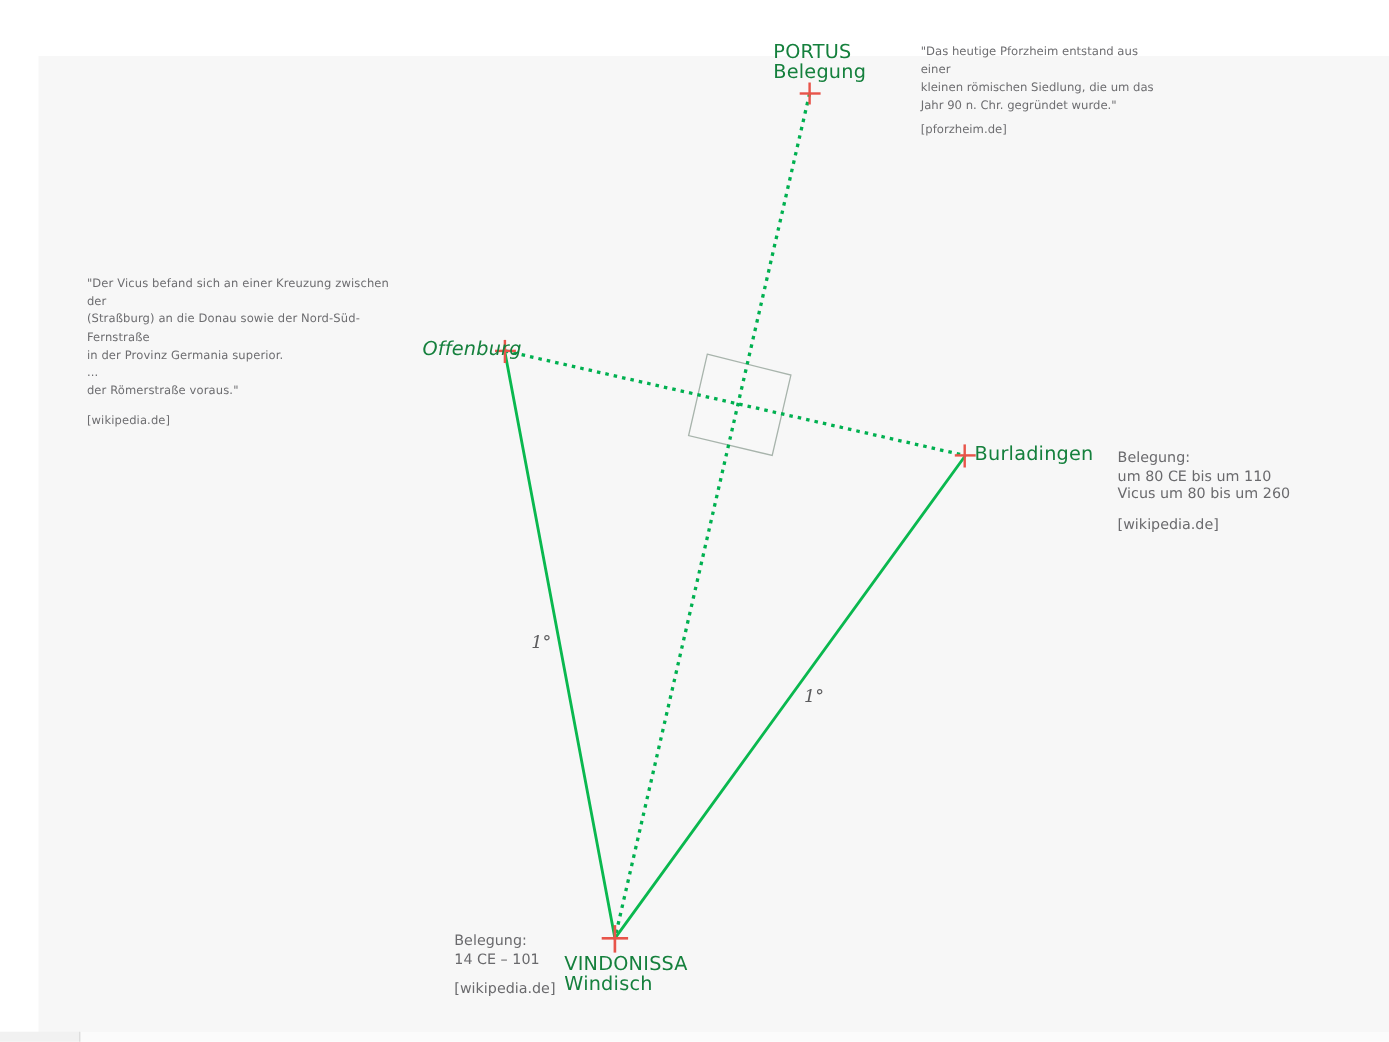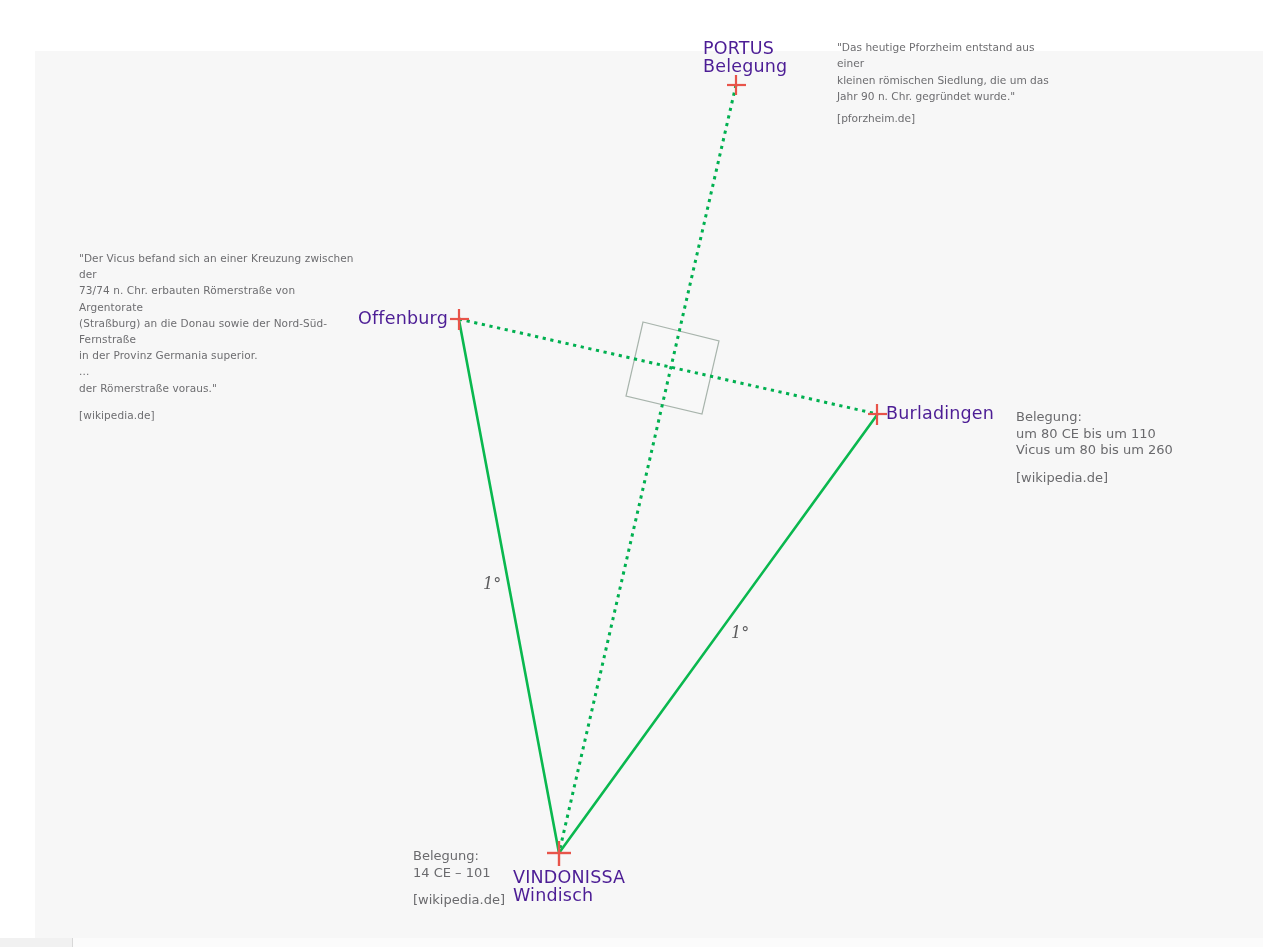--- a/index.html
+++ b/index.html
@@ -39,21 +39,21 @@
   .label {
     position: absolute;
     white-space: nowrap;
     color: #58585a;
     letter-spacing: 0.2px;
   }
 
   .site-label {
     font-size: 17.5px;
     line-height: 17.5px;
-    color: #4c1d95;
+    color: #15803d;
   }
 
   .site-label .ln { display: block; }
 
   .angle-label {
     position: absolute;
     font-size: 16px;
     font-style: italic;
     color: #5c5c5e;
     font-family: "DejaVu Serif", "Liberation Serif", serif;
@@ -139,21 +139,21 @@
     <line x1="547" y1="853" x2="571" y2="853" stroke="#e8544a" stroke-width="2.4"></line>
     <line x1="559" y1="841" x2="559" y2="866" stroke="#e8544a" stroke-width="2.4"></line>
   </g>
 </svg>
 
 <div class="label site-label" style="left:703px; top:40px; text-align:center; width:70px;">
   <span class="ln">PORTUS</span>
   <span class="ln">Belegung</span>
 </div>
 
-<div class="label site-label" style="left:358px; top:310px;">
+<div class="label site-label" style="left:384px; top:310px;font-style:italic;">
   <span class="ln">Offenburg</span>
 </div>
 
 <div class="label site-label" style="left:886px; top:405px;">
   <span class="ln">Burladingen</span>
 </div>
 
 <div class="label site-label" style="left:513px; top:869px; text-align:left; width:94px;">
   <span class="ln">VINDONISSA</span>
   <span class="ln">Windisch</span>
@@ -164,21 +164,20 @@
 
 <div class="note-sm" style="left:837px; top:39px; width:215px;">
   <span class="ln">"Das heutige Pforzheim entstand aus einer</span>
   <span class="ln">kleinen römischen Siedlung, die um das</span>
   <span class="ln">Jahr 90 n. Chr. gegründet wurde."</span>
   <span class="src">[pforzheim.de]</span>
 </div>
 
 <div class="note" style="left:79px; top:250px; width:275px;">
   <span class="ln">"Der Vicus befand sich an einer Kreuzung zwischen der</span>
-  <span class="ln">73/74 n. Chr. erbauten Römerstraße von Argentorate</span>
   <span class="ln">(Straßburg) an die Donau sowie der Nord-Süd-Fernstraße</span>
   <span class="ln">in der Provinz Germania superior.</span>
   <span class="ln">...</span>
   <span class="ln">der Römerstraße voraus."</span>
   <span class="src">[wikipedia.de]</span>
 </div>
 
 <div class="note-mid" style="left:1016px; top:409px; width:190px;">
   <span class="ln">Belegung:</span>
   <span class="ln">um 80 CE bis um 110</span>

